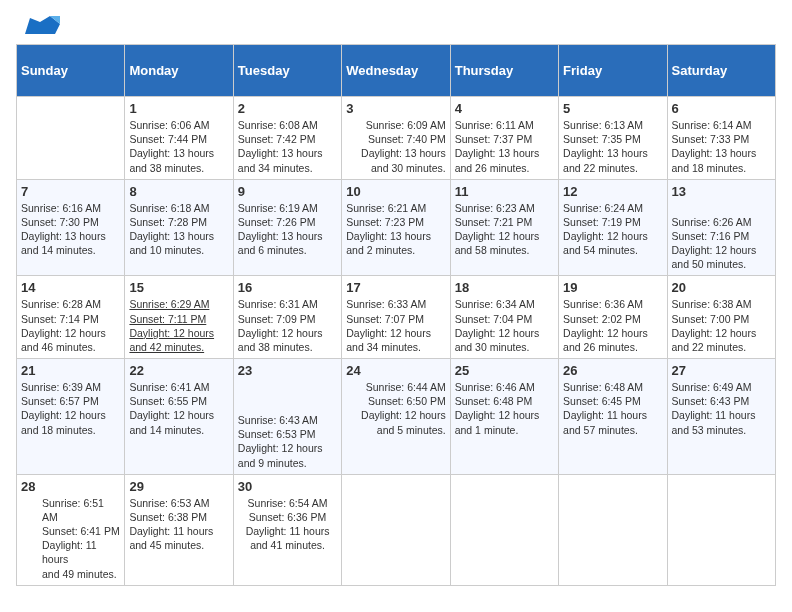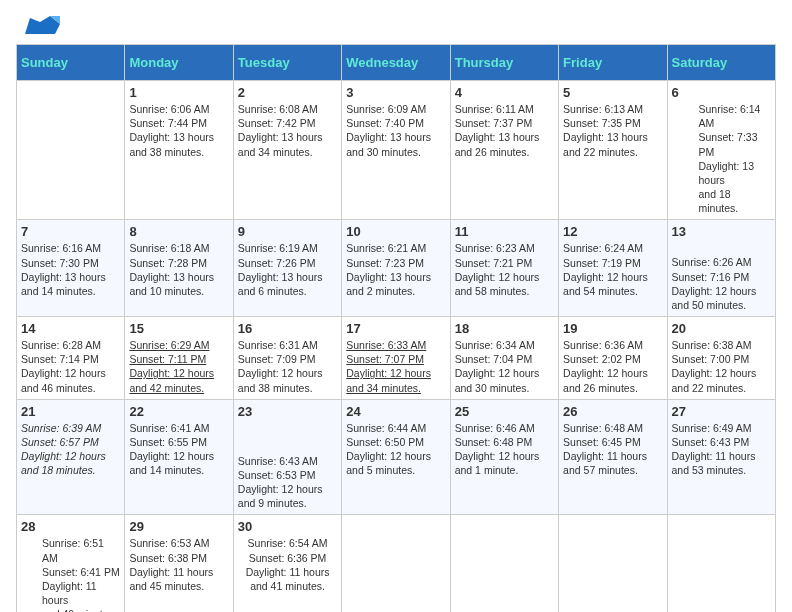--- a/index.html
+++ b/index.html
@@ -51,22 +51,22 @@
       font-size: 15px;
       color: #555;
     }
     table {
       width: 100%;
       border-collapse: collapse;
       font-size: 11px;
     }
     thead tr th {
       background: #2a6dba;
-      color: #5eead4;
-      padding: 10px 4px;
+      color: #ffffff;
+      padding: 18px 4px;
       text-align: left;
       font-size: 13px;
       font-weight: bold;
       border: 1px solid #ccc;
     }
     tbody tr td {
       border: 1px solid #ccc;
       vertical-align: top;
       padding: 4px 4px;
       width: calc(100% / 7);
@@ -138,42 +138,42 @@
         </td>
         <td>
           <span class="day-num">2</span>
           <div class="day-info" style="white-space: pre-line;">Sunrise: 6:08 AM
 Sunset: 7:42 PM
 Daylight: 13 hours
 and 34 minutes.</div>
         </td>
         <td>
           <span class="day-num">3</span>
-          <div class="day-info" style="white-space: pre-line;">Sunrise: 6:09 AM
+          <div class="day-info" style="white-space: pre-line; text-align: right;">Sunrise: 6:09 AM
 Sunset: 7:40 PM
 Daylight: 13 hours
 and 30 minutes.</div>
         </td>
         <td>
           <span class="day-num">4</span>
           <div class="day-info" style="white-space: pre-line;">Sunrise: 6:11 AM
 Sunset: 7:37 PM
 Daylight: 13 hours
 and 26 minutes.</div>
         </td>
         <td>
           <span class="day-num">5</span>
           <div class="day-info" style="white-space: pre-line;">Sunrise: 6:13 AM
 Sunset: 7:35 PM
 Daylight: 13 hours
 and 22 minutes.</div>
         </td>
         <td>
           <span class="day-num">6</span>
-          <div class="day-info" style="white-space: pre-line; margin-left: 27px;">Sunrise: 6:14 AM
+          <div class="day-info" style="white-space: pre-line;">Sunrise: 6:14 AM
 Sunset: 7:33 PM
 Daylight: 13 hours
 and 18 minutes.</div>
         </td>
       </tr>
       <tr>
         <td>
           <span class="day-num">7</span>
           <div class="day-info" style="white-space: pre-line;">Sunrise: 6:16 AM
 Sunset: 7:30 PM
@@ -240,21 +240,21 @@
         </td>
         <td>
           <span class="day-num">16</span>
           <div class="day-info" style="white-space: pre-line;">Sunrise: 6:31 AM
 Sunset: 7:09 PM
 Daylight: 12 hours
 and 38 minutes.</div>
         </td>
         <td>
           <span class="day-num">17</span>
-          <div class="day-info" style="white-space: pre-line; text-decoration: underline;">Sunrise: 6:33 AM
+          <div class="day-info" style="white-space: pre-line;">Sunrise: 6:33 AM
 Sunset: 7:07 PM
 Daylight: 12 hours
 and 34 minutes.</div>
         </td>
         <td>
           <span class="day-num">18</span>
           <div class="day-info" style="white-space: pre-line;">Sunrise: 6:34 AM
 Sunset: 7:04 PM
 Daylight: 12 hours
 and 30 minutes.</div>
@@ -270,42 +270,42 @@
           <span class="day-num">20</span>
           <div class="day-info" style="white-space: pre-line;">Sunrise: 6:38 AM
 Sunset: 7:00 PM
 Daylight: 12 hours
 and 22 minutes.</div>
         </td>
       </tr>
       <tr>
         <td>
           <span class="day-num">21</span>
-          <div class="day-info" style="white-space: pre-line; font-style: italic;">Sunrise: 6:39 AM
+          <div class="day-info" style="white-space: pre-line;">Sunrise: 6:39 AM
 Sunset: 6:57 PM
 Daylight: 12 hours
 and 18 minutes.</div>
         </td>
         <td>
           <span class="day-num">22</span>
           <div class="day-info" style="white-space: pre-line;">Sunrise: 6:41 AM
 Sunset: 6:55 PM
 Daylight: 12 hours
 and 14 minutes.</div>
         </td>
         <td>
           <span class="day-num">23</span>
           <div class="day-info" style="white-space: pre-line; margin-top: 35px;">Sunrise: 6:43 AM
 Sunset: 6:53 PM
 Daylight: 12 hours
 and 9 minutes.</div>
         </td>
         <td>
           <span class="day-num">24</span>
-          <div class="day-info" style="white-space: pre-line;">Sunrise: 6:44 AM
+          <div class="day-info" style="white-space: pre-line; text-align: right;">Sunrise: 6:44 AM
 Sunset: 6:50 PM
 Daylight: 12 hours
 and 5 minutes.</div>
         </td>
         <td>
           <span class="day-num">25</span>
           <div class="day-info" style="white-space: pre-line;">Sunrise: 6:46 AM
 Sunset: 6:48 PM
 Daylight: 12 hours
 and 1 minute.</div>

